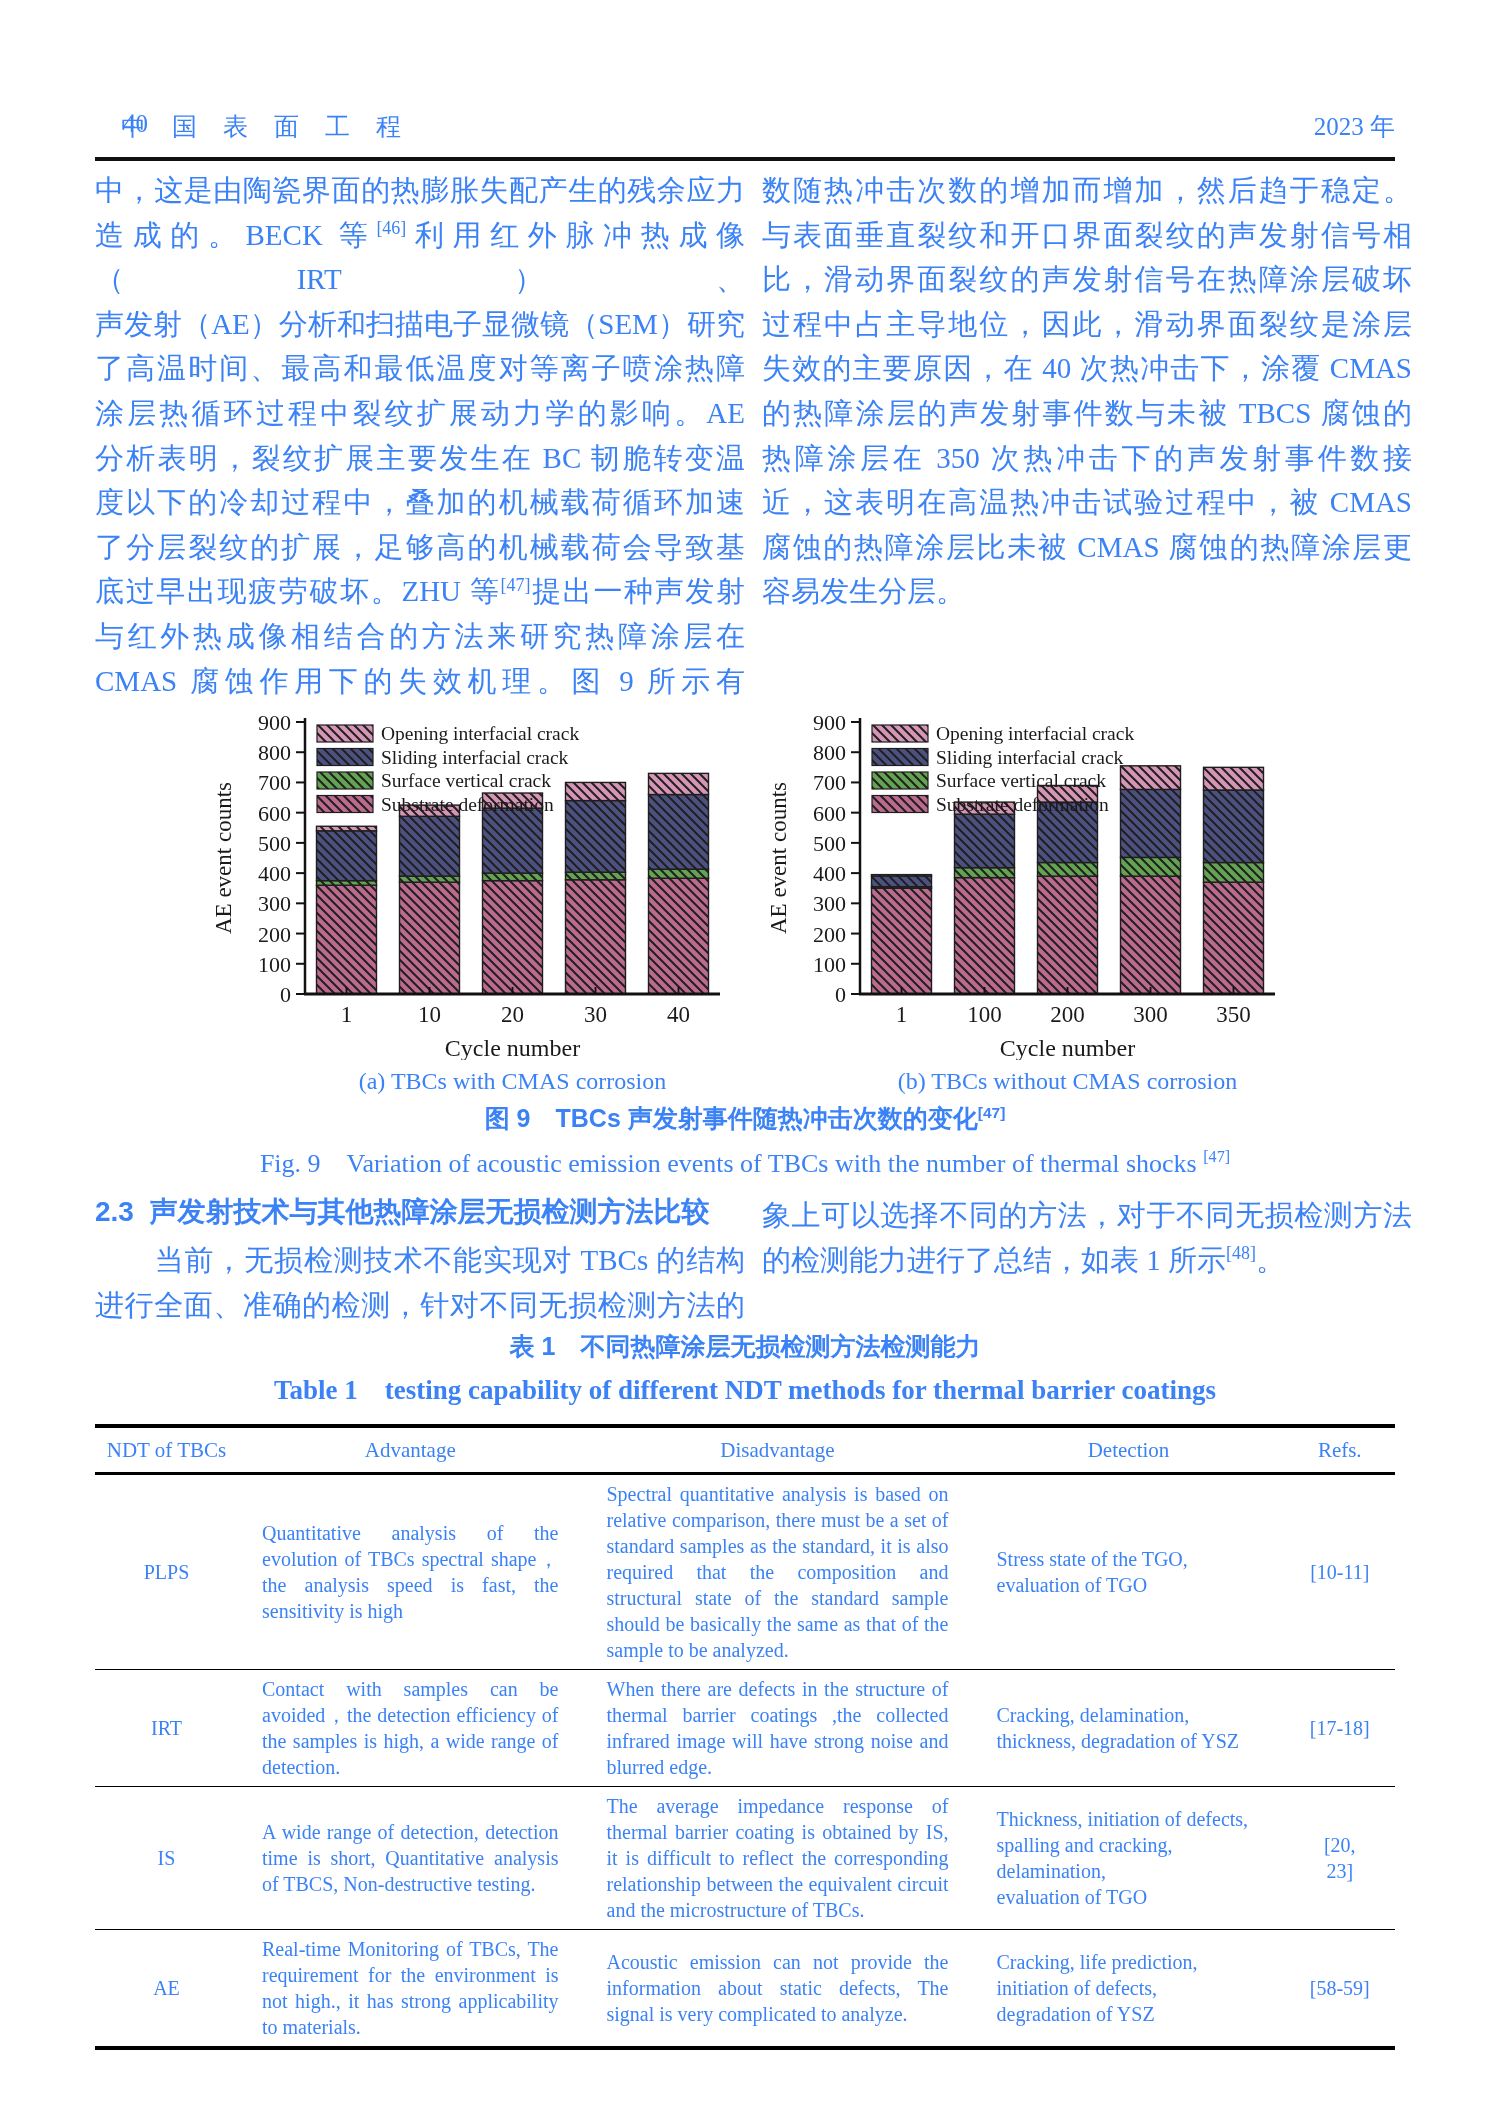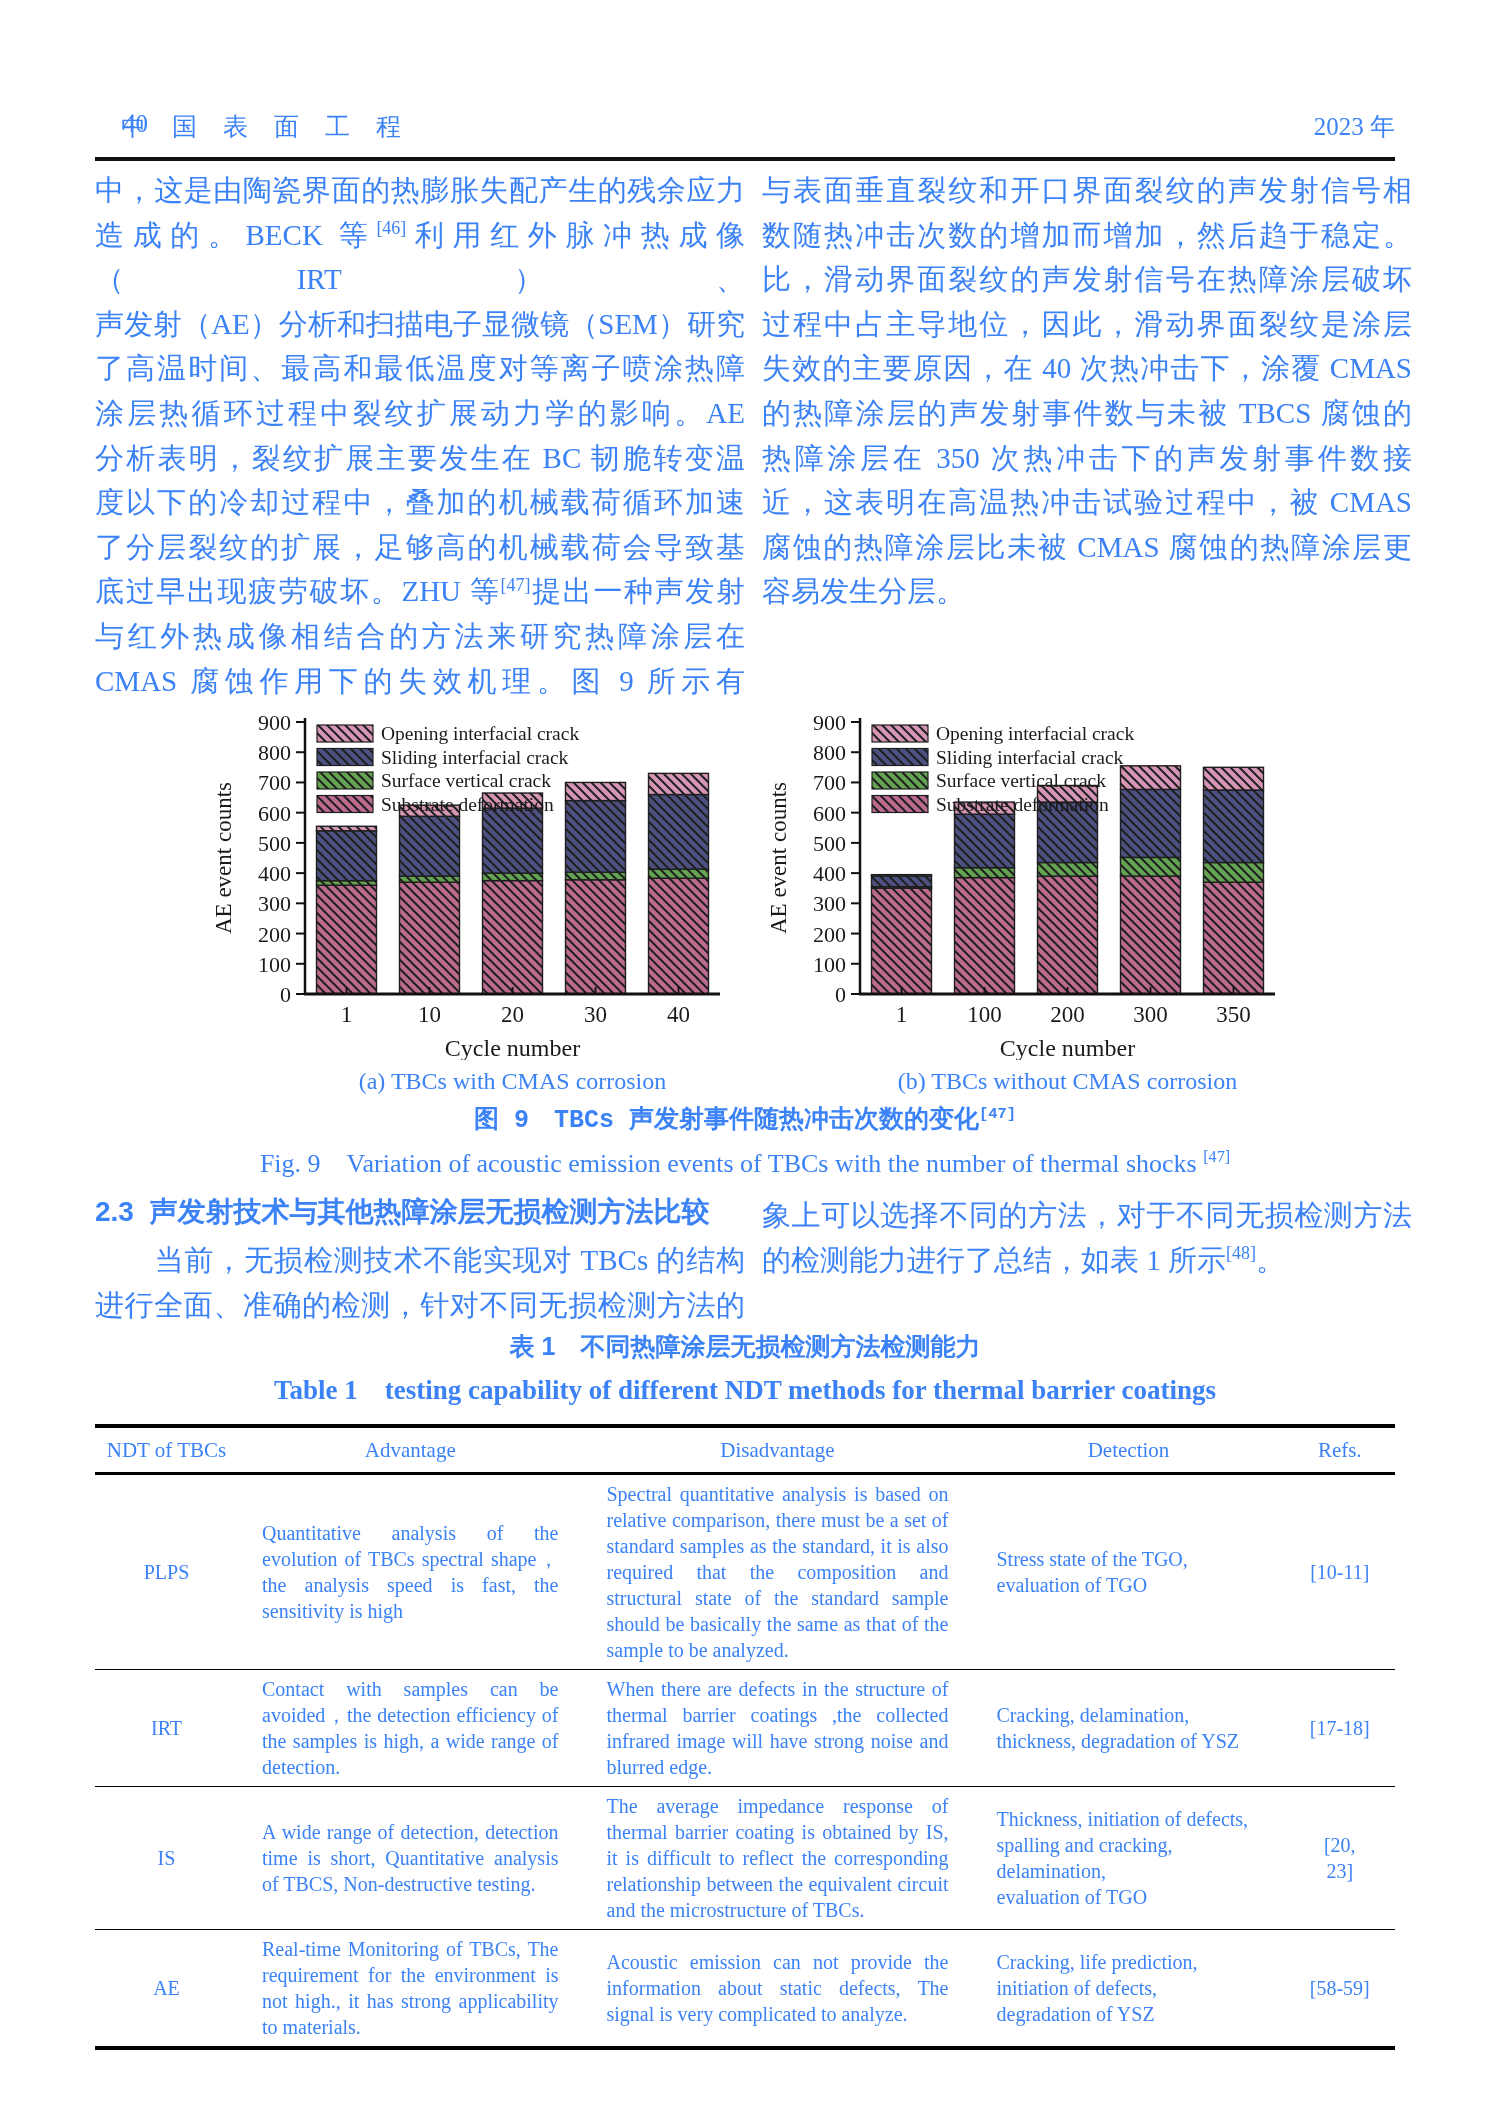--- a/index.html
+++ b/index.html
@@ -20,21 +20,21 @@
   #col-right{left:762px;top:168px;}
   .just-all .line{text-align:justify;text-align-last:justify;}
   .just-most .line{text-align:justify;text-align-last:justify;}
   .just-most .line-last{text-align-last:left;}
   
   #figure-row{position:absolute;top:702px;left:95px;width:1300px;display:flex;justify-content:center;gap:30px;}
   .chart{width:525px;}
   .chart svg text{font-family:"Liberation Serif","DejaVu Serif",serif;fill:#1a1a1a;}
   .chart-subtitle{text-align:center;font-size:24px;padding-left:90px;margin-top:4px;}
   #fig-caption-cn{position:absolute;top:1102px;left:95px;width:1300px;text-align:center;
-    font-size:25px;font-weight:600;font-family:Liberation Mono, monospace;}
+    font-size:25px;font-weight:600;font-family:Liberation Sans, sans-serif;}
   #fig-caption-en{position:absolute;top:1146px;left:95px;width:1300px;text-align:center;font-size:26px;}
   
   #sec-head{position:absolute;top:1193px;left:95px;width:650px;font-size:28px;font-weight:700;
     font-family:"Liberation Sans","DejaVu Sans",sans-serif;white-space:nowrap;}
   #sec-col-left{left:95px;top:1238px;width:650px;position:absolute;font-size:29px;line-height:44.6px;}
   #sec-col-right{left:762px;top:1193px;width:650px;position:absolute;font-size:29px;line-height:44.6px;}
   
   #tbl-title-cn{position:absolute;top:1330px;left:95px;width:1300px;text-align:center;
     font-size:25px;font-weight:700;font-family:"Liberation Sans","DejaVu Sans",sans-serif;}
   #tbl-title-en{position:absolute;top:1372px;left:95px;width:1300px;text-align:center;font-size:27px;font-weight:700;}
@@ -67,22 +67,22 @@
       <div class="line">了高温时间、最高和最低温度对等离子喷涂热障</div>
       <div class="line">涂层热循环过程中裂纹扩展动力学的影响。AE</div>
       <div class="line">分析表明，裂纹扩展主要发生在 BC 韧脆转变温</div>
       <div class="line">度以下的冷却过程中，叠加的机械载荷循环加速</div>
       <div class="line">了分层裂纹的扩展，足够高的机械载荷会导致基</div>
       <div class="line">底过早出现疲劳破坏。ZHU 等<sup>[47]</sup>提出一种声发射</div>
       <div class="line">与红外热成像相结合的方法来研究热障涂层在</div>
       <div class="line line-last">CMAS 腐蚀作用下的失效机理。图 9 所示有</div>
     </div>
   <div id="col-right" class="textcol just-most">
+      <div class="line">数随热冲击次数的增加而增加，然后趋于稳定。</div>
       <div class="line">与表面垂直裂纹和开口界面裂纹的声发射信号相</div>
-      <div class="line">数随热冲击次数的增加而增加，然后趋于稳定。</div>
       <div class="line">比，滑动界面裂纹的声发射信号在热障涂层破坏</div>
       <div class="line">过程中占主导地位，因此，滑动界面裂纹是涂层</div>
       <div class="line">失效的主要原因，在 40 次热冲击下，涂覆 CMAS</div>
       <div class="line">的热障涂层的声发射事件数与未被 TBCS 腐蚀的</div>
       <div class="line">热障涂层在 350 次热冲击下的声发射事件数接</div>
       <div class="line">近，这表明在高温热冲击试验过程中，被 CMAS</div>
       <div class="line">腐蚀的热障涂层比未被 CMAS 腐蚀的热障涂层更</div>
       <div class="line line-last">容易发生分层。</div>
     </div>
 

